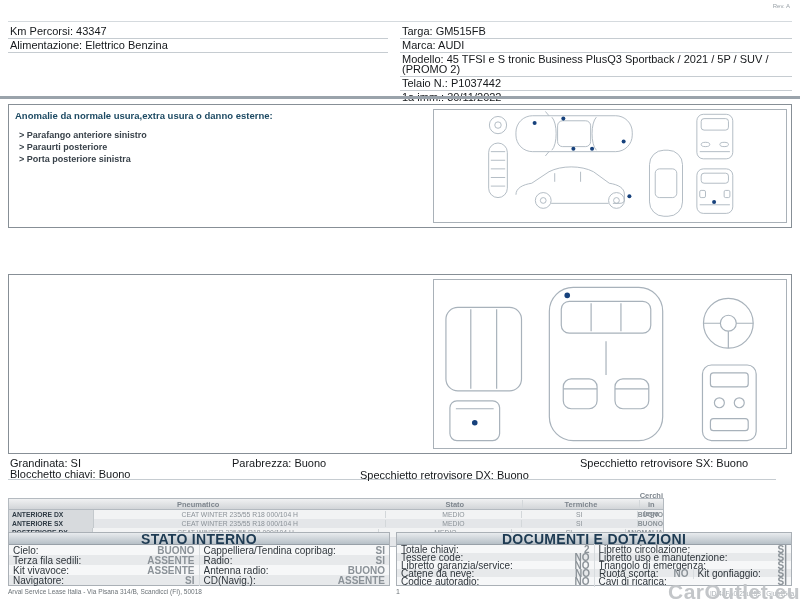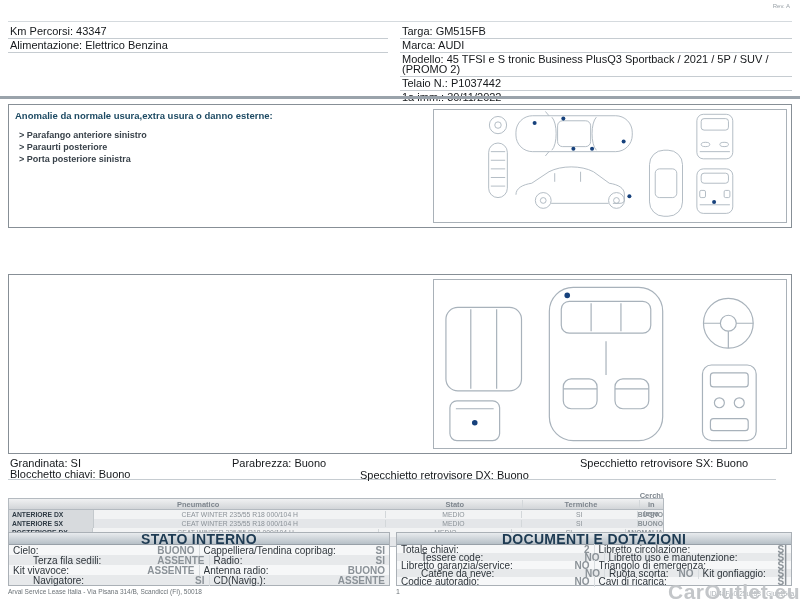--- a/index.html
+++ b/index.html
@@ -66,21 +66,21 @@
   
   .bt { position:absolute; top:532px; border:1px solid #aab0b6; background:#f6f7f8; }
   #stato-interno { left:8px; width:382px; }
   #documenti { left:396px; width:396px; }
   .bt-head { height:12px; background:linear-gradient(#e8ebee,#b7c0c7); border-bottom:1px solid #98a0a8;
              text-align:center; font-size:14px; font-weight:bold; color:#1d3a52;
              line-height:12px; letter-spacing:.3px; }
   .bt-row { display:flex; font-size:10px; align-items:center; }
   #stato-interno .bt-row { height:10px; }
   #documenti .bt-row { height:8px; }
-  .bt-row.alt { background:#e7e9eb;padding-left:20px; }
+  .bt-row.alt { background:#e7e9eb; }
   .pair { display:flex; flex:1; padding:0 4px; min-width:0; }
   .pair + .pair { border-left:1px solid #d8dcdf; }
   .pair .pl { color:#2e353b; white-space:nowrap; overflow:hidden; }
   .pair .pv { margin-left:auto; color:#8b9298; font-weight:bold; padding-left:4px; }
   .pair.w50 { flex:0 0 50%; } .pair.w25 { flex:0 0 25%; }
 
   
   .footer-company { position:absolute; left:8px; bottom:5px; font-size:6.5px; color:#6b7277; }
   .footer-page { position:absolute; left:396px; bottom:5px; font-size:7px; color:#6b7277; }
   .footer-code { position:absolute; right:6px; bottom:3px; font-size:6.5px; color:#a8aeb3; }

